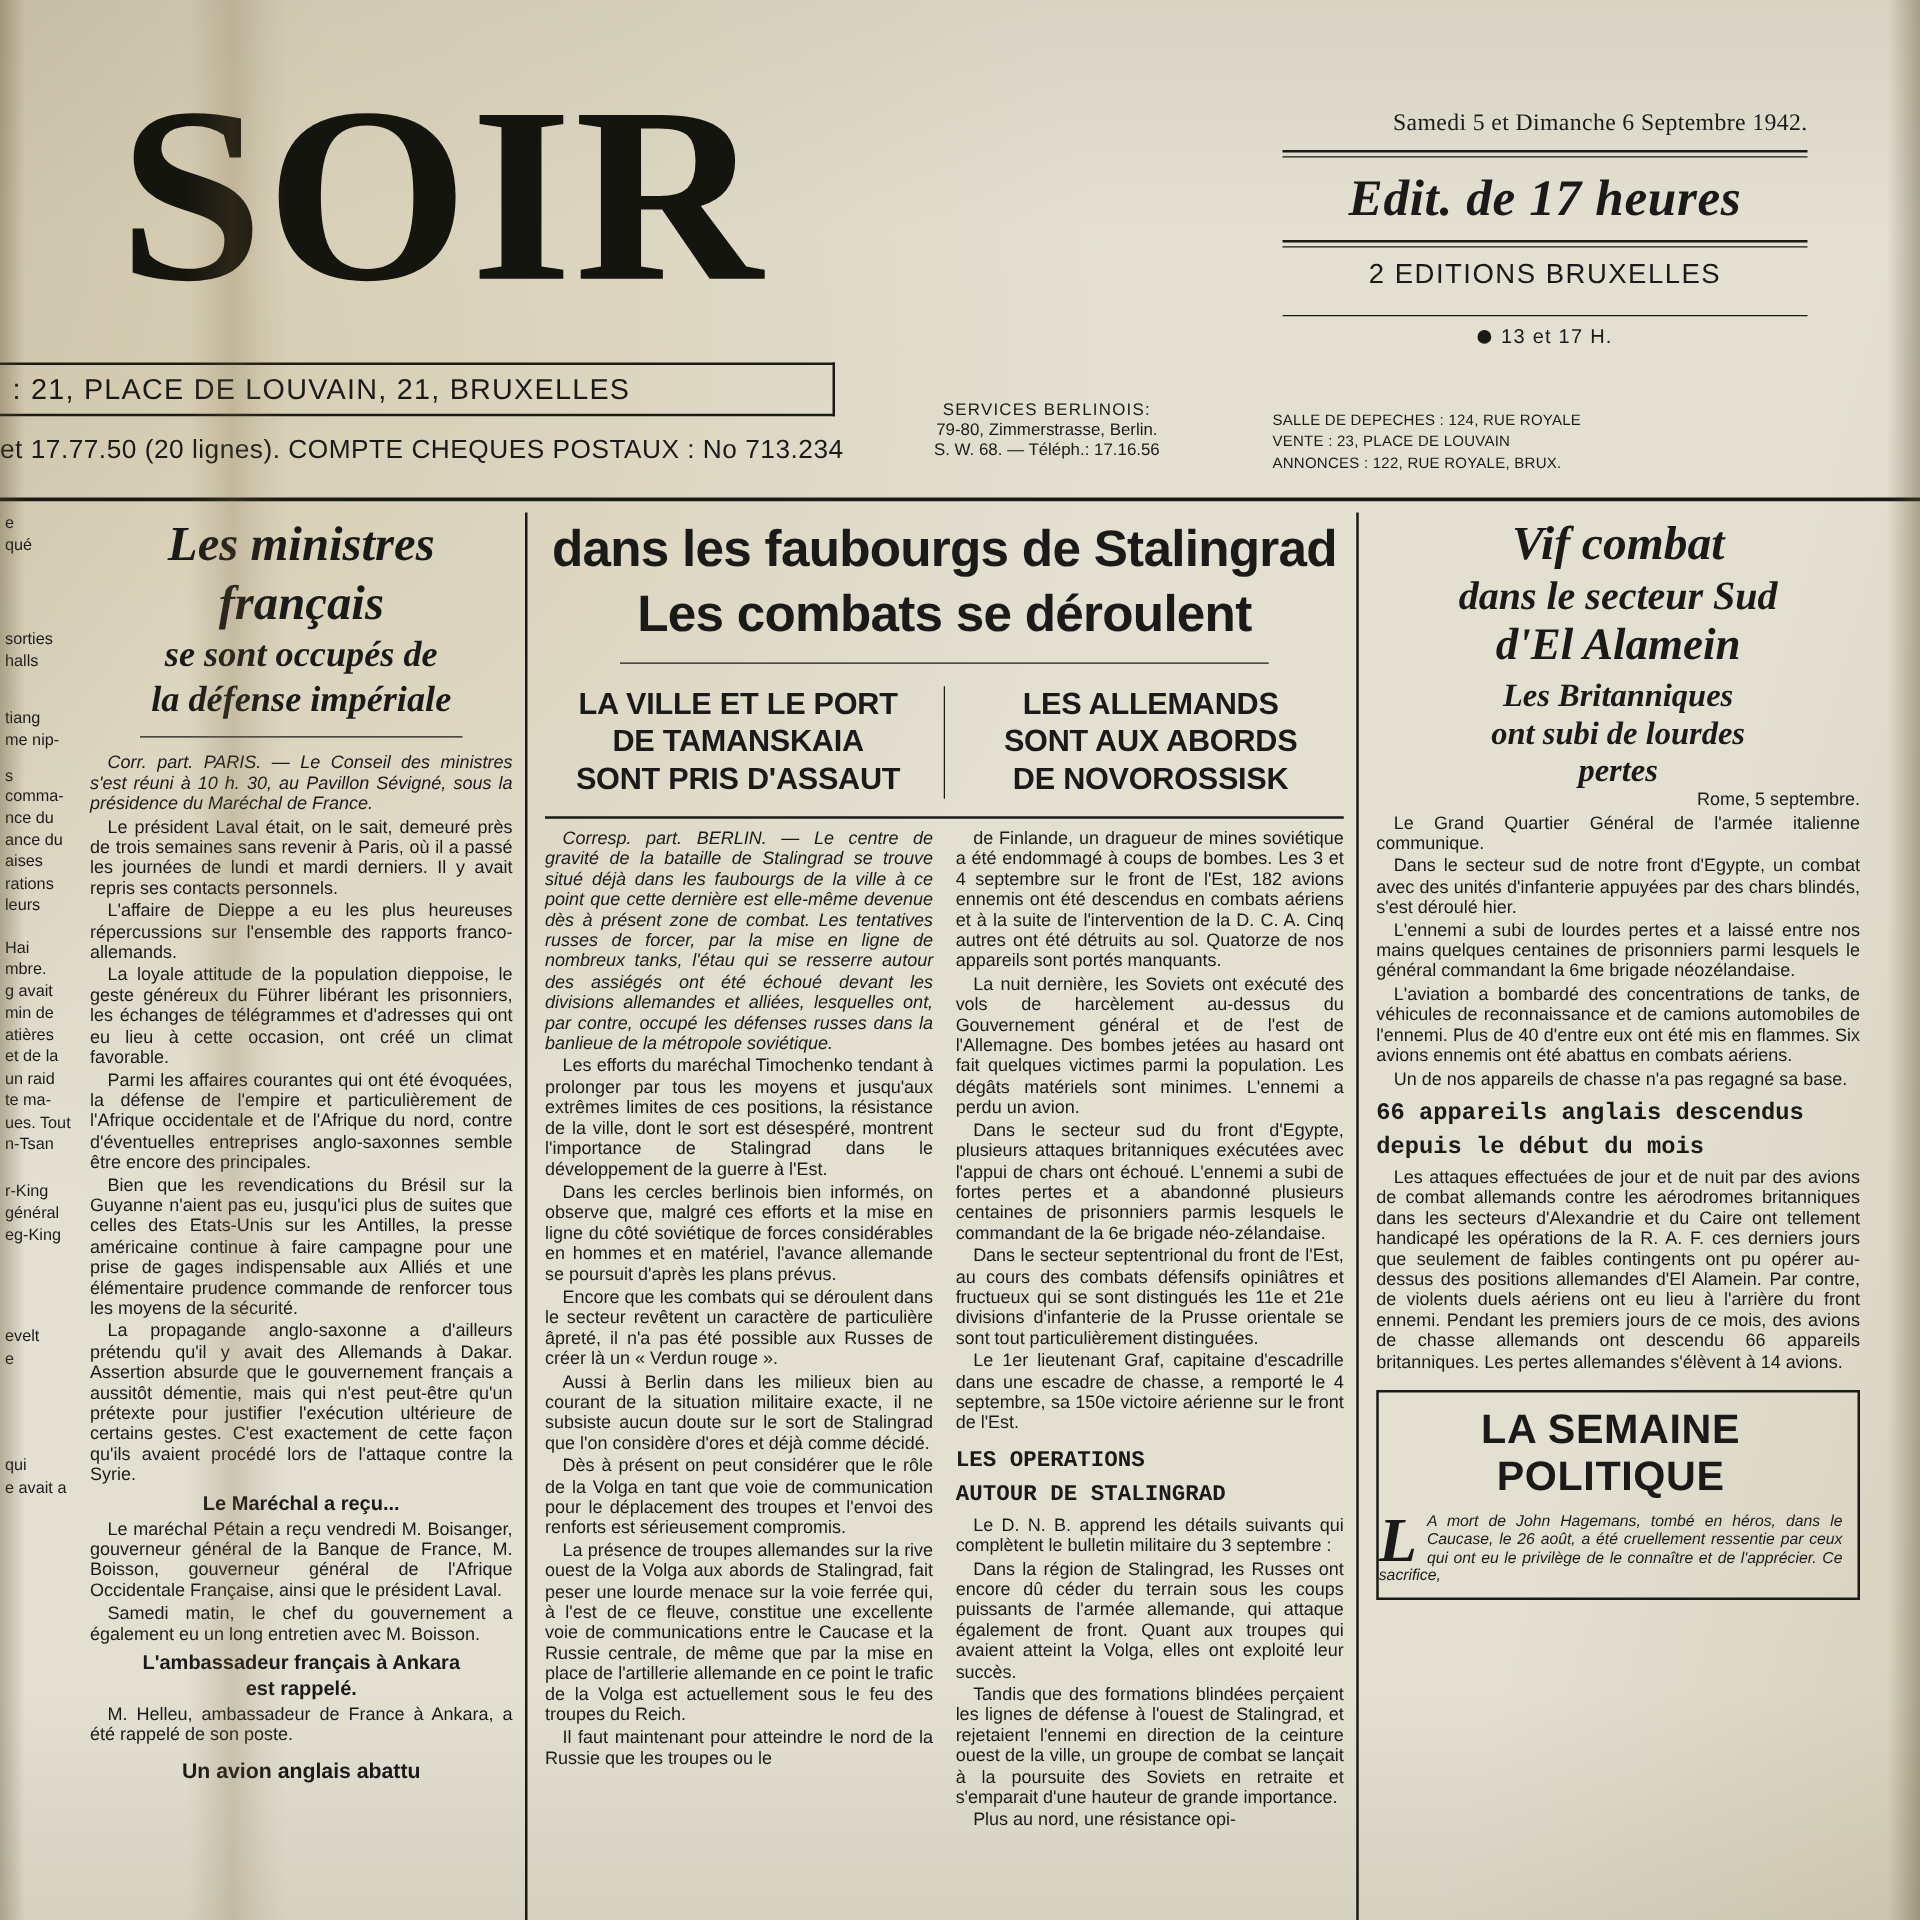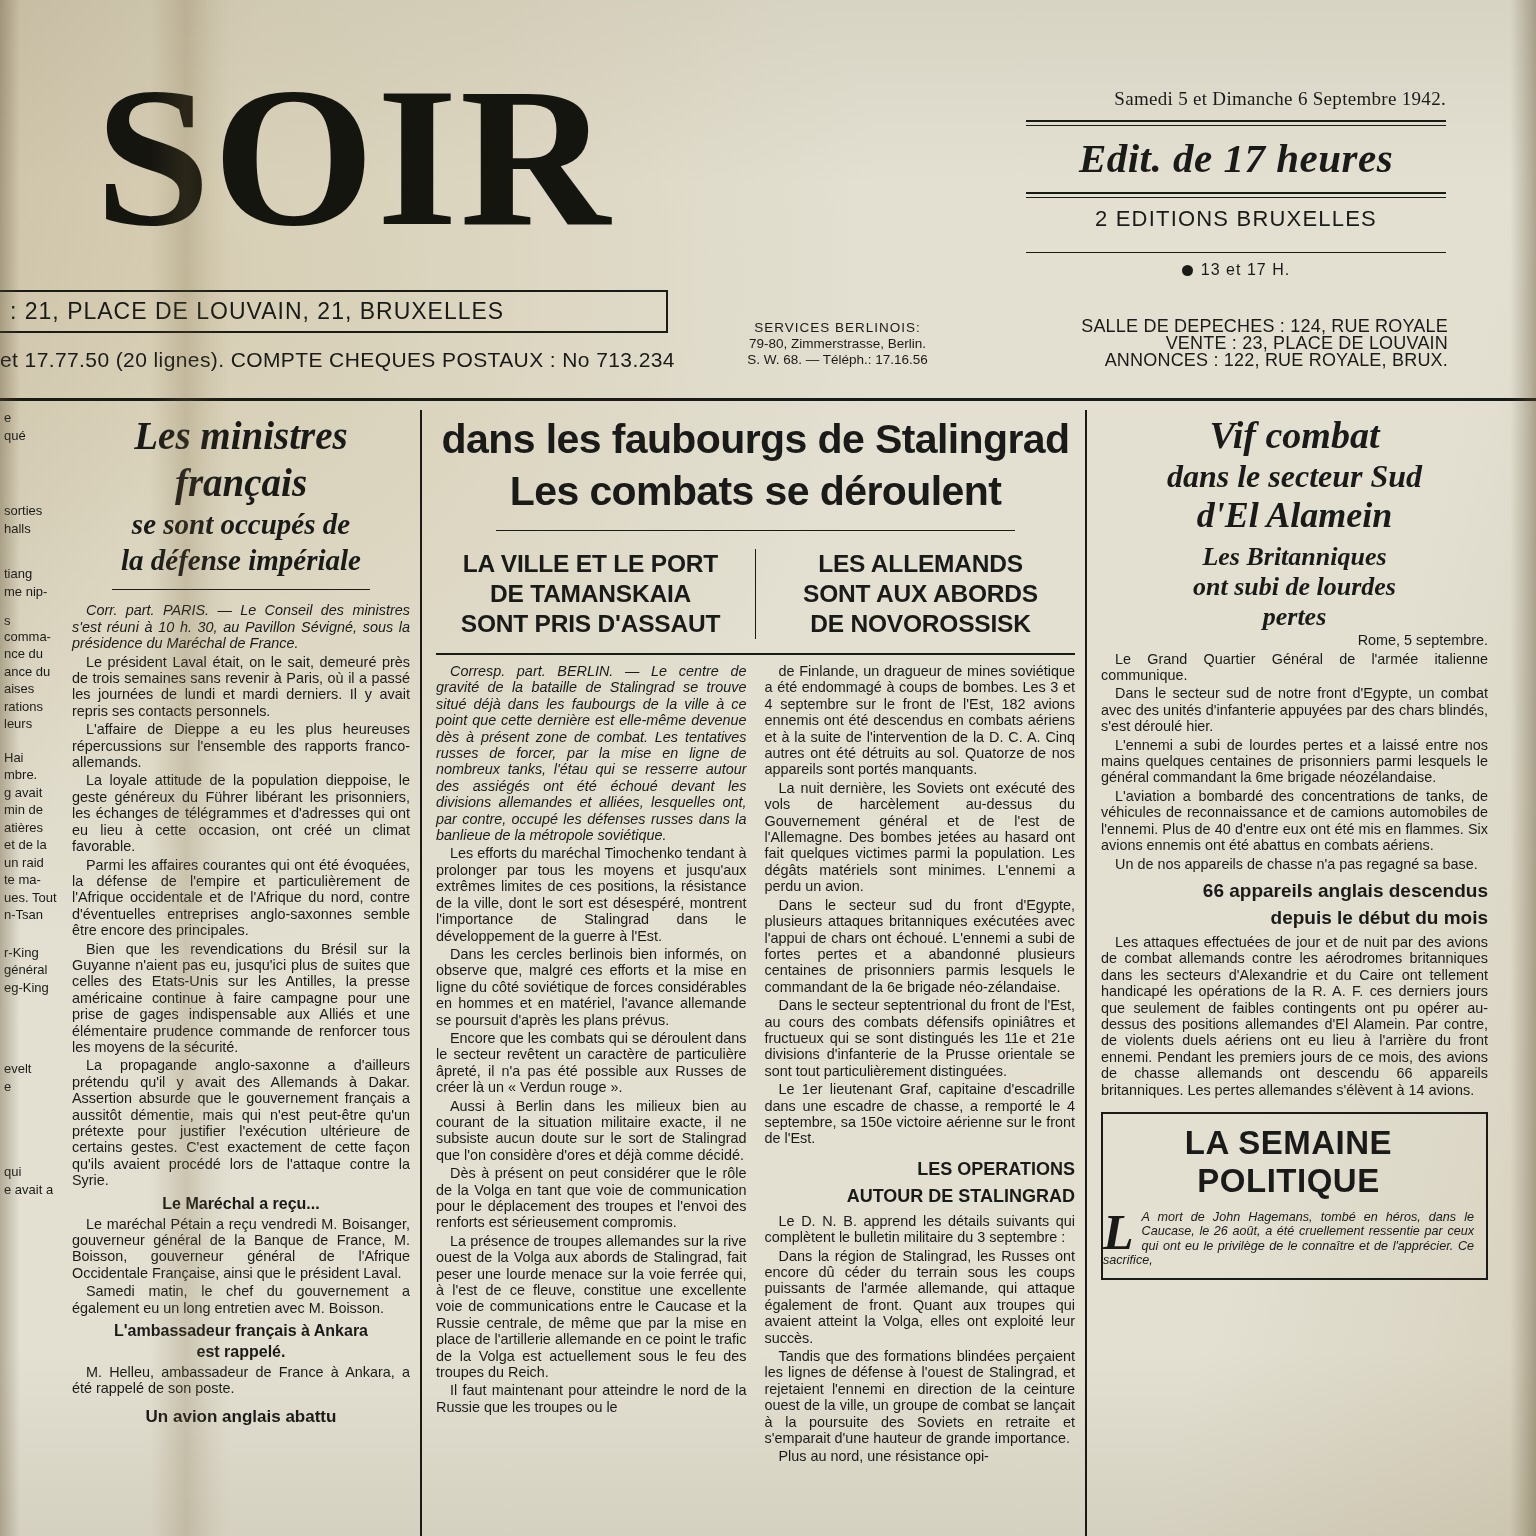--- a/index.html
+++ b/index.html
@@ -144,27 +144,26 @@
     width: 255px;
     font-family: "Liberation Sans", sans-serif;
     font-size: 13.5px;
     line-height: 16px;
     text-align: center;
   }
   .services .t { letter-spacing: 1px; text-align: center; }
   .mast-contacts {
     position: absolute;
     right: 88px;
-    top: 318px;
+    top: 328px;
     width: 430px;
     font-family: "Liberation Sans", sans-serif;
-    font-size: 18px;
+    font-size: 12px;
     line-height: 17px;
     letter-spacing: .2px;
-    text-align: right;
   }
 
   .mast-bottom-rule {
     position: absolute;
     left: 0; right: 0;
     top: 398px;
     border-top: 3px solid #1b1b16;
   }
 
   
@@ -241,25 +240,25 @@
     margin-top: 14px;
     border-top: 2px solid #1b1b16;
     padding-top: 8px;
   }
   .twocol .c { width: 50%; box-sizing: border-box; }
   .twocol .c.first { padding-right: 9px; }
   .twocol .c.second { padding-left: 9px; }
 
   .lead-ital { font-style: italic; }
   .subtitle-center {
-    font-family: Liberation Sans, sans-serif;
+    font-family: Liberation Mono, monospace;
     font-weight: bold;
     font-size: 18px;
     line-height: 21px;
-    text-align: right;
+    text-align: left;
     margin: 8px 0 6px 0;
   }
   .minihead {
     font-family: "Liberation Sans", sans-serif;
     font-weight: bold;
     font-size: 16px;
     text-align: center;
     margin: 6px 0 3px 0;
   }
   .h3-ital {

